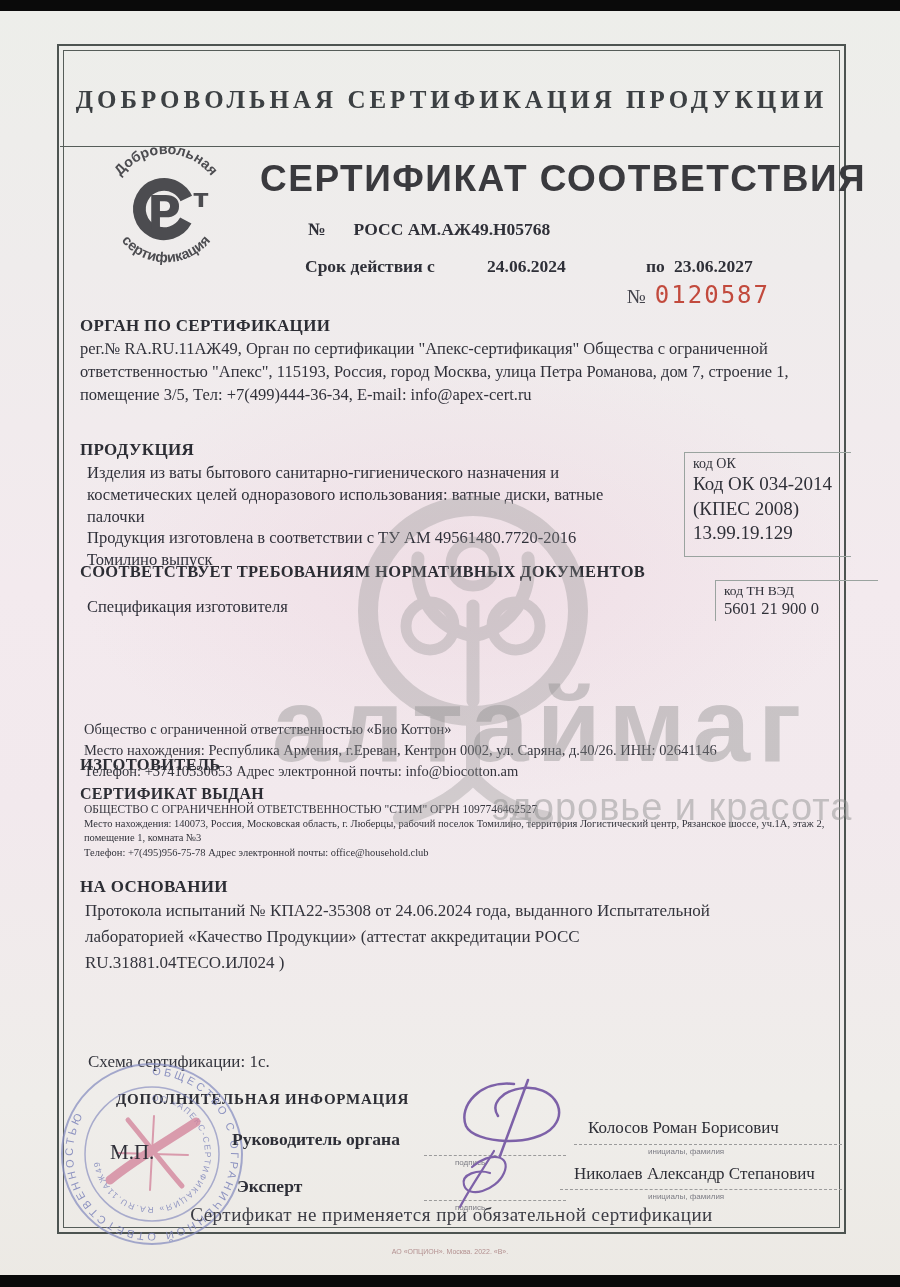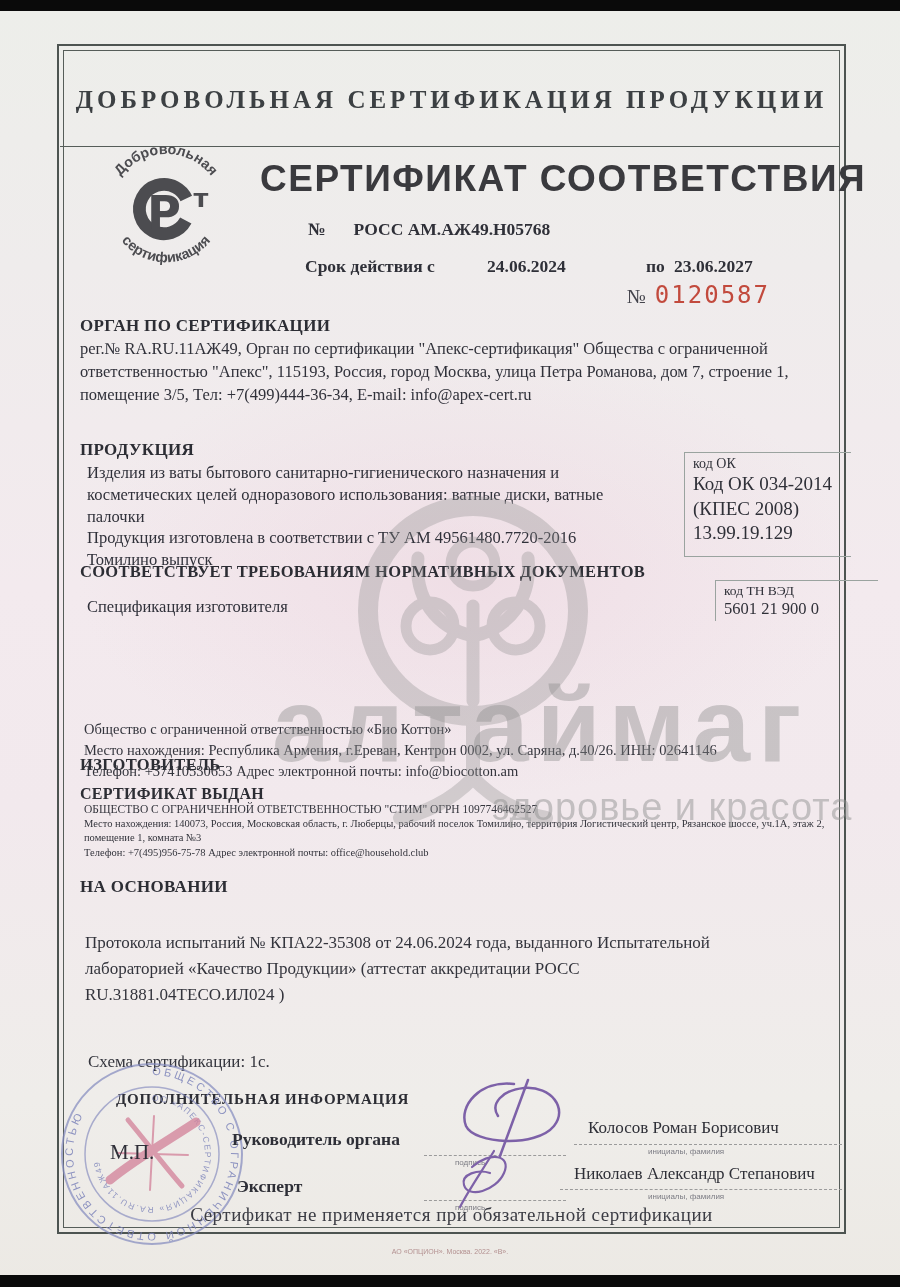--- a/index.html
+++ b/index.html
@@ -55,21 +55,21 @@
     border-top:1px solid #9aa39f;border-left:1px solid #9aa39f;padding:2px 8px;margin-left:28px;}
   .tnvedbox .lbl{font-size:13.5px;}
   .tnvedbox .val{font-size:16.5px;}
   .t-mfr{left:80px;top:704px;font-size:16.5px;margin-top:40px;}
   .b-mfr{left:84px;top:708px;font-size:14.5px;line-height:1.45;width:770px;}
   .t-iss{left:80px;top:774px;font-size:16px;}
   .iss1{left:84px;top:792px;font-size:11.5px;}
   .iss2{left:84px;top:806px;font-size:10.5px;line-height:1.32;width:766px;}
   .iss3{left:84px;top:836px;font-size:10.5px;}
   .t-basis{left:80px;top:866px;}
-  .b-basis{left:85px;top:887px;font-size:17px;line-height:1.52;margin-top:32px;}
+  .b-basis{left:85px;top:887px;font-size:17px;line-height:1.52;}
   .t-addl{left:80px;top:1080px;font-size:15px;letter-spacing:.8px;margin-left:36px;}
   .b-addl{left:88px;top:1041px;font-size:17px;}
 
   .stamp{position:absolute;left:56px;top:1047px;width:192px;height:192px;}
   .mp{position:absolute;left:110px;top:1129px;font-size:21px;color:#2f2f38;}
 
   .role{position:absolute;font-weight:bold;font-size:17.5px;color:#2e2f37;}
   .role.head{left:232px;top:1118px;text-align:right;} .role.expert{left:237px;top:1165px;}
   .sigline{position:absolute;border-bottom:1px dashed #9b9b9b;height:1px;}
   .l-hs{left:424px;top:1143px;width:142px;} .l-hn{left:574px;top:1132px;width:268px;}

